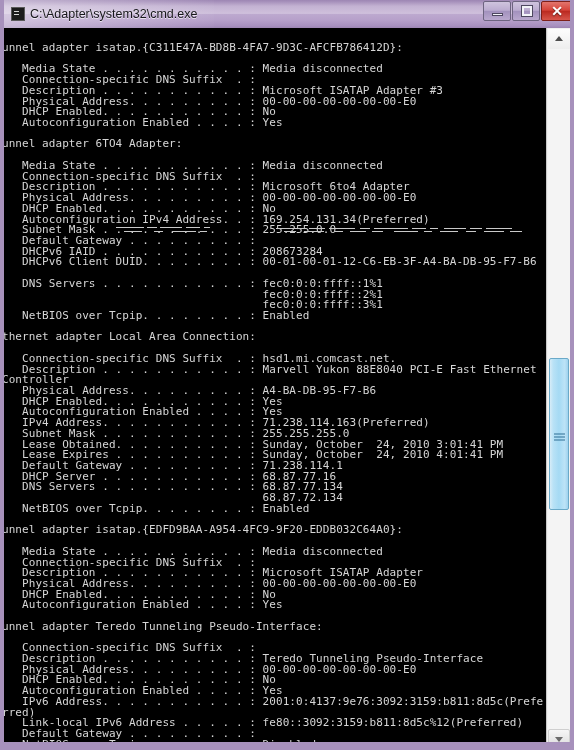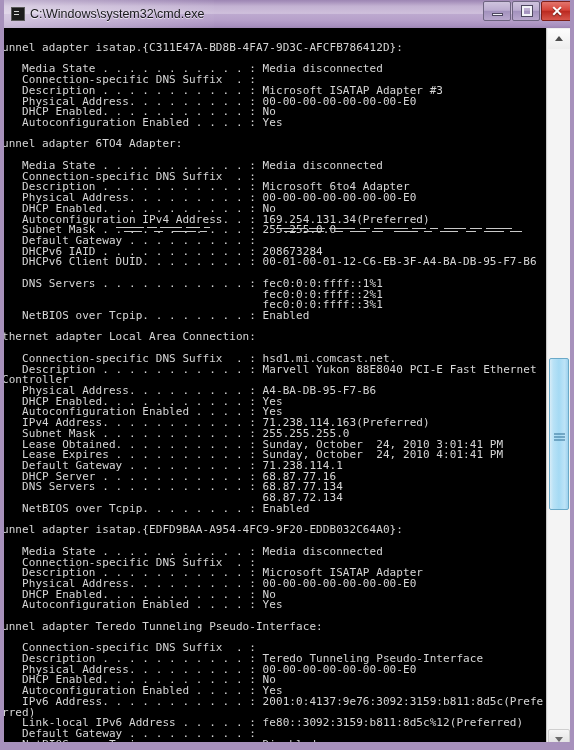--- a/index.html
+++ b/index.html
@@ -223,21 +223,21 @@
   }
 </style>
 </head>
 <body>
 
 <div id="window">
 
   <div id="titlebar">
     <div id="title-left-glow"></div>
     <div id="title-icon"></div>
-    <div id="title-text">C:\Windows\system32\cmd.exe</div>
+    <div id="title-text">C:\Adapter\system32\cmd.exe</div>
 
     <div class="winbtn" id="btn-min"></div>
     <div class="winbtn" id="btn-max"></div>
     <div class="winbtn" id="btn-close">
       <span class="x-glyph">✕</span>
     </div>
   </div>
 
   <div id="console-area">
     <pre id="console-text">unnel adapter isatap.{C311E47A-BD8B-4FA7-9D3C-AFCFB786412D}:

